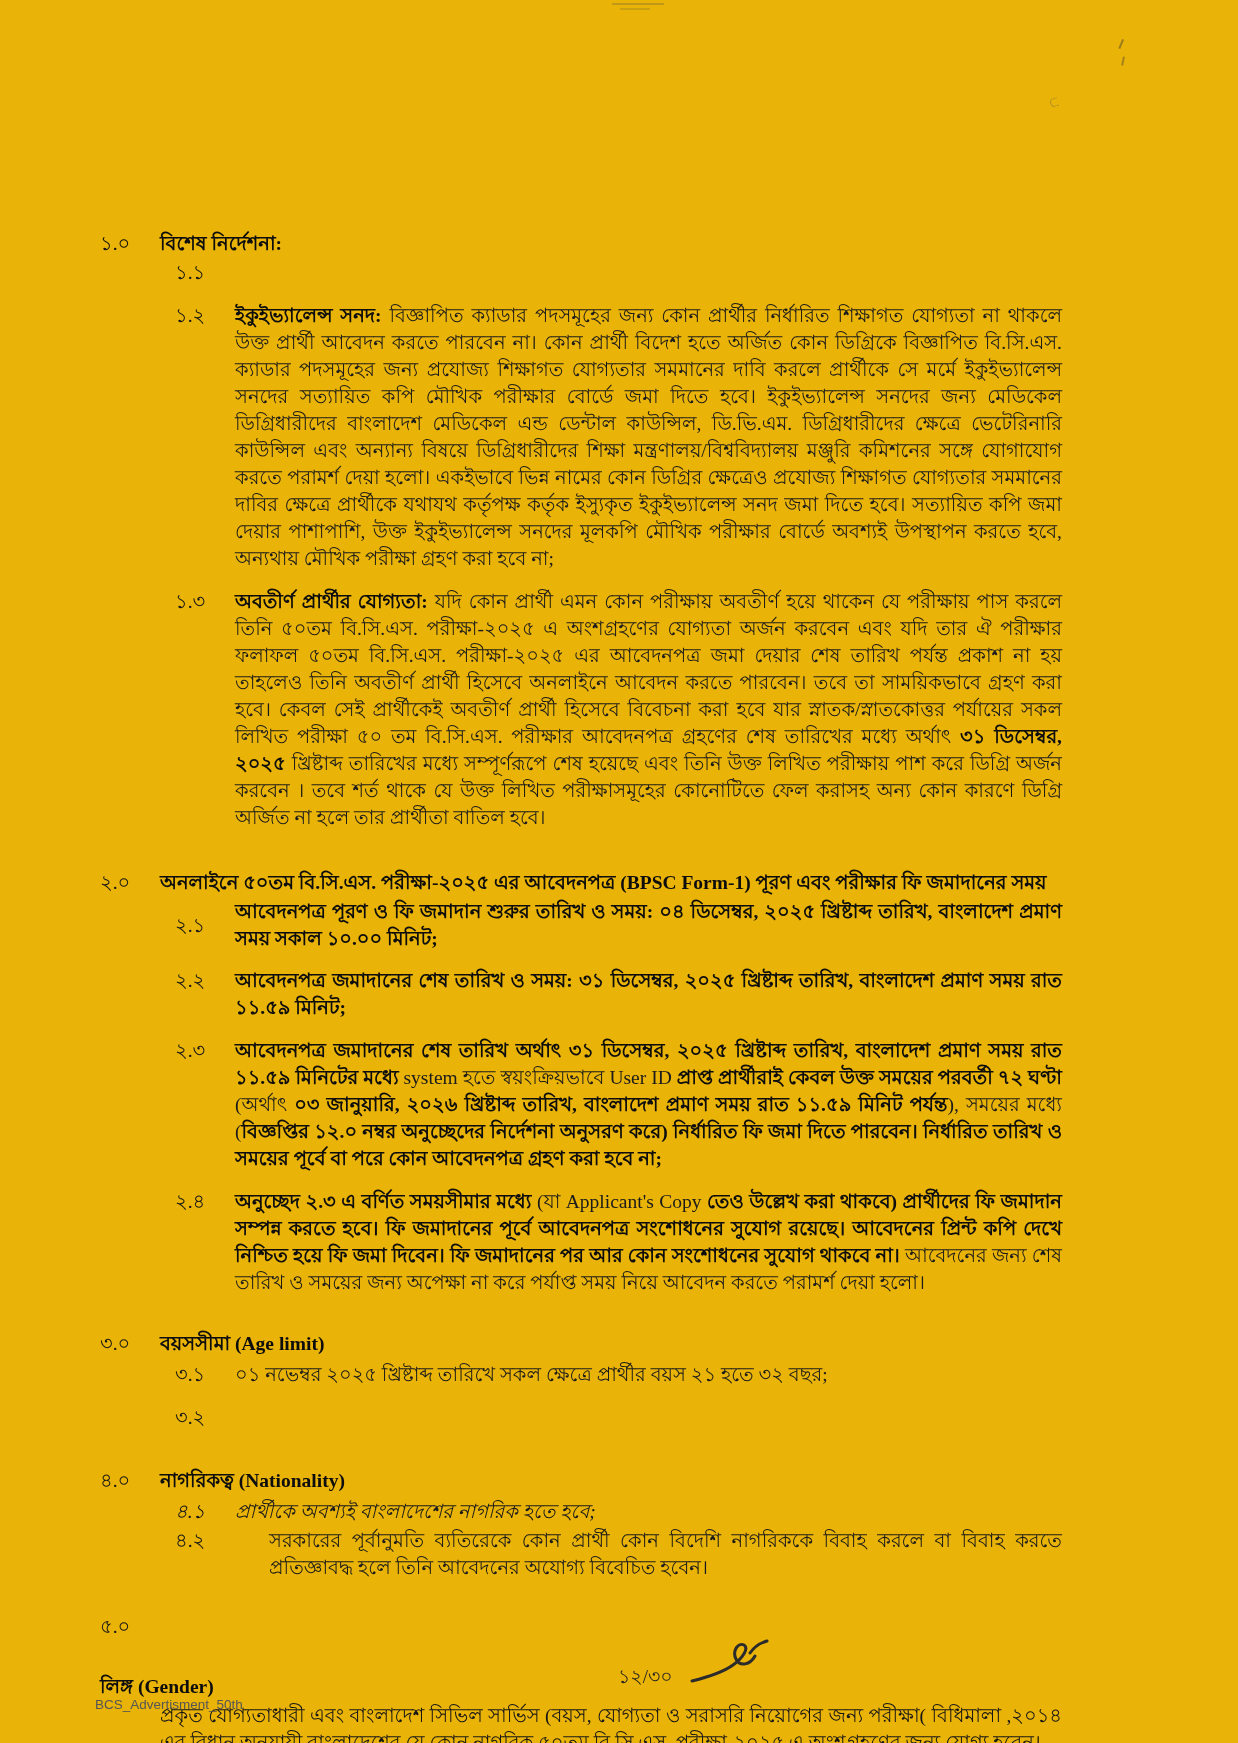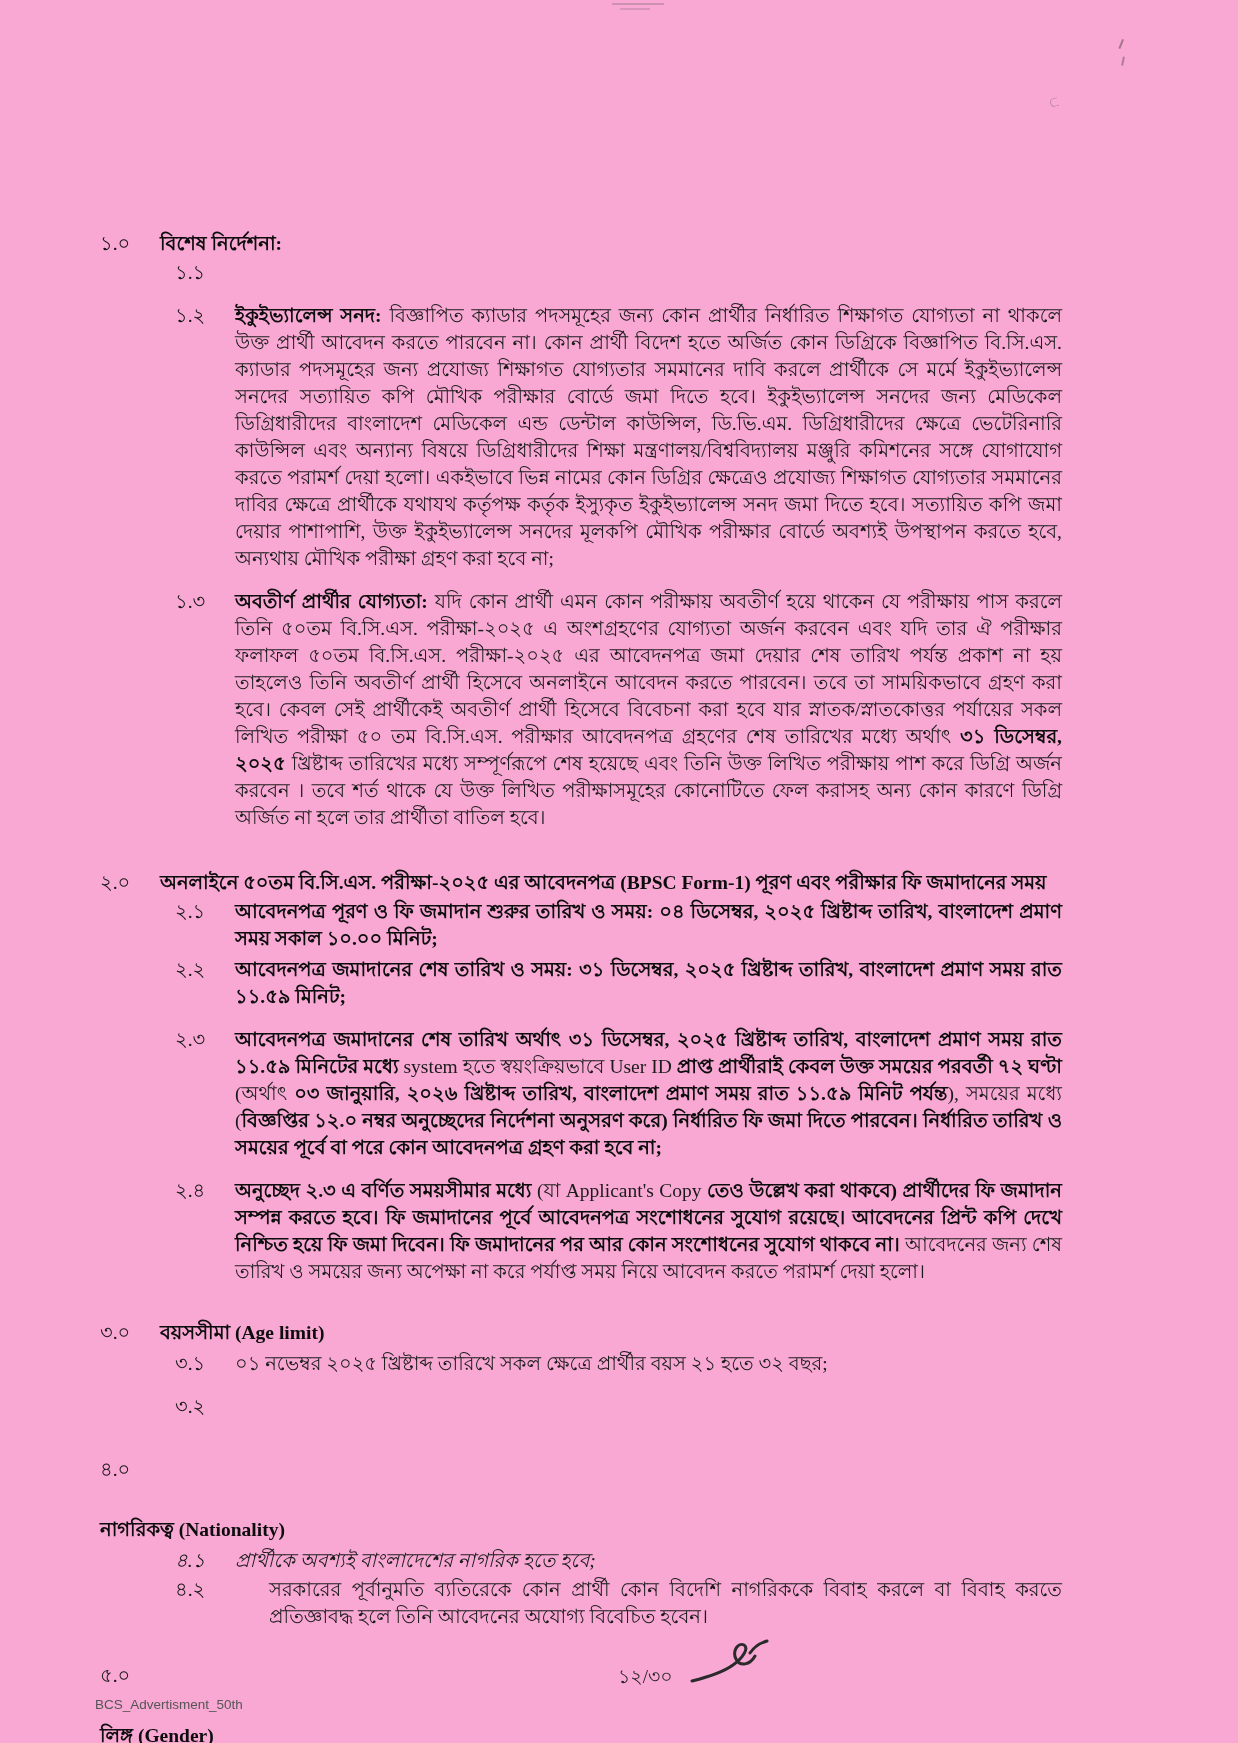--- a/index.html
+++ b/index.html
@@ -1,20 +1,20 @@
 <!DOCTYPE html>
 <html><head>
 <meta charset="utf-8">
 <style>
   html,body{margin:0;padding:0;background:#e8e8e8;}
   .page{
     position:relative;
     width:1238px;height:1743px;
     margin:0 auto;
-    background:#f9a8d4;
+    background:#eab308;
     overflow:hidden;
     font-family:"Liberation Serif","DejaVu Serif",serif;
     color:#161616;
     -webkit-font-smoothing:antialiased;
   }
   .content{
     position:absolute;
     left:100px;top:230px;
     width:962px;
     font-size:19.5px;
@@ -27,28 +27,28 @@
   .item{display:flex;align-items:baseline;}
   .inum{flex:0 0 60px;margin-left:75px;}
   .body{flex:1;margin:0;text-align:justify;}
   .plain{font-weight:400;color:#1b1b1b;}
   
   .h1{margin-bottom:2px;}
   .i11{margin-bottom:16px;}
   .i12{margin-bottom:16px;}
   .i13{margin-bottom:38px;}
   .h2{margin-bottom:2px;}
-  .i21{margin-bottom:4px;}
+  .i21{margin-bottom:15px;align-items:center;}
   .i22{margin-bottom:16px;}
   .i23{margin-bottom:16px;}
   .i24{margin-bottom:34px;}
   .h3{margin-bottom:4px;align-items:center;}
   .i31{margin-bottom:16px;}
   .i32{margin-bottom:36px;}
-  .h4{margin-bottom:4px;flex-direction:column;}
+  .h4{margin-bottom:4px;}
   .i41{margin-bottom:2px;font-style:italic;}
   .i42{margin-bottom:32px;gap:34px;}
   .h5{margin-bottom:2px;flex-direction:column;}
   .sec5-body{margin:0 0 0 60px;text-align:justify;}
   
   .footer-pageno{
     position:absolute;left:618px;top:1662px;
     font-size:19px;color:#222;
   }
   .signature{position:absolute;left:690px;top:1638px;}

